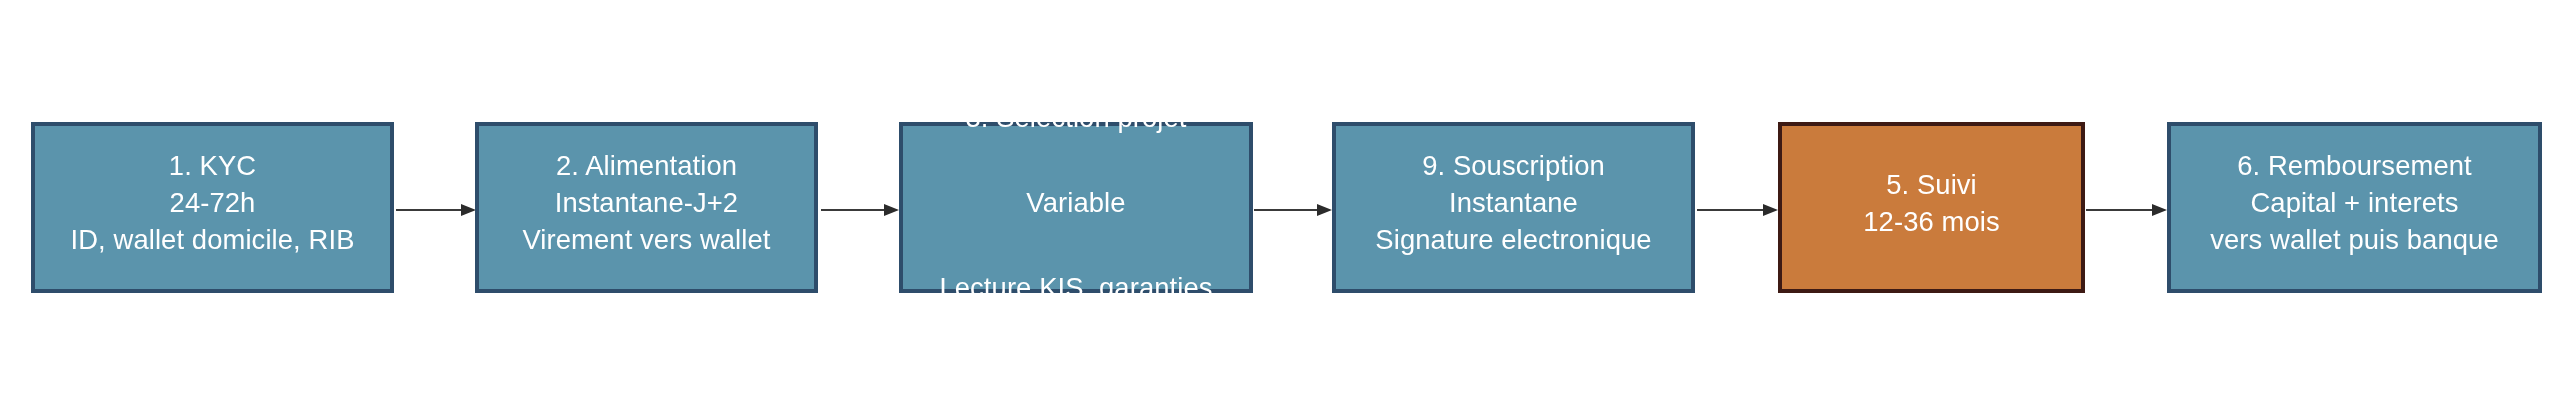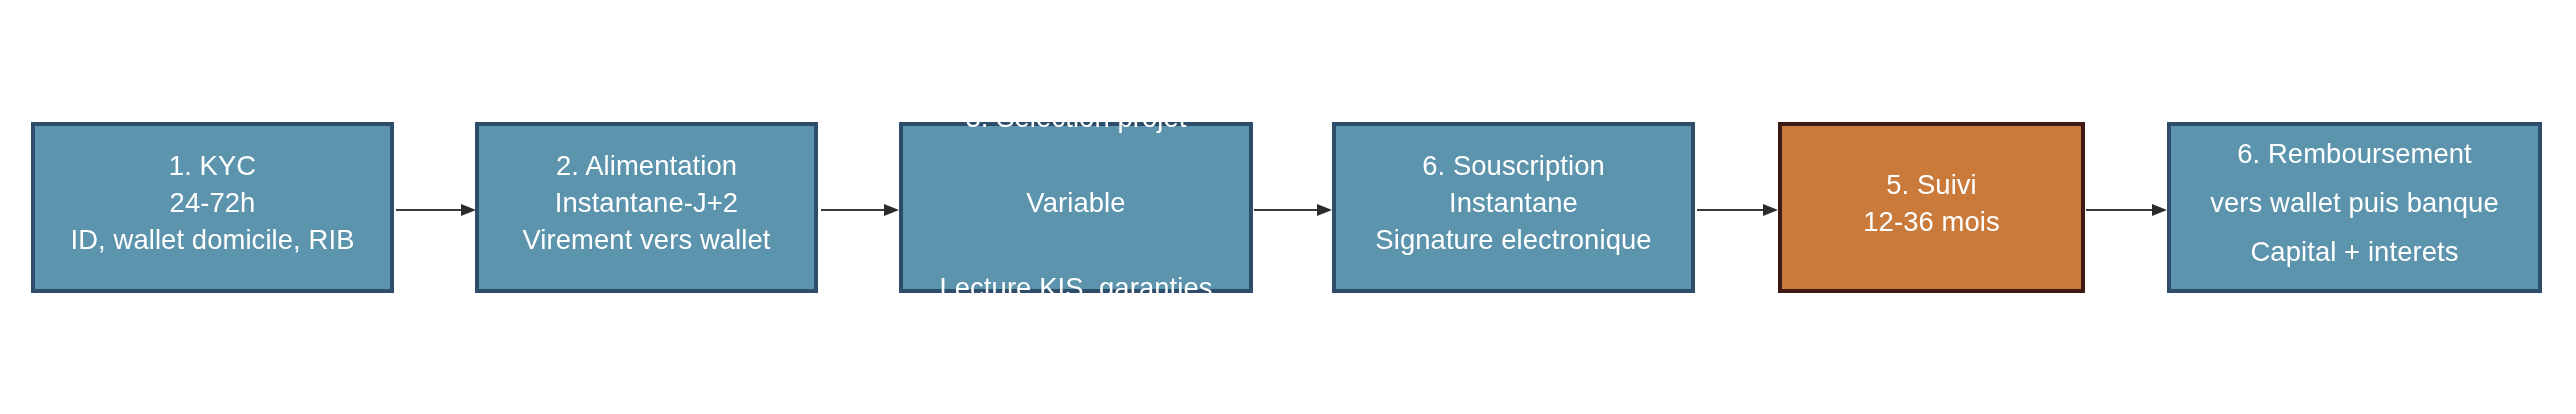--- a/index.html
+++ b/index.html
@@ -110,40 +110,40 @@
     <span class="box-line">Variable</span>
     <span class="box-line">Lecture KIS, garanties</span>
   </div>
 
   <div class="connector" style="left:1254px; width:78px;">
     <div class="shaft" style="width:64px;"></div>
     <div class="head" style="left:63px;"></div>
   </div>
 
   <div class="process-box step-blue" style="left:1332px; width:363px;">
-    <span class="box-line">6. Souscription</span>
+    <span class="box-line">9. Souscription</span>
     <span class="box-line">Instantane</span>
     <span class="box-line">Signature electronique</span>
   </div>
 
   <div class="connector" style="left:1697px; width:81px;">
     <div class="shaft" style="width:66px;"></div>
     <div class="head" style="left:66px;"></div>
   </div>
 
   <div class="process-box step-orange" style="left:1778px; width:307px;">
     <span class="box-line">5. Suivi</span>
     <span class="box-line">12-36 mois</span>
   </div>
 
   <div class="connector" style="left:2086px; width:81px;">
     <div class="shaft" style="width:66px;"></div>
     <div class="head" style="left:66px;"></div>
   </div>
 
-  <div class="process-box step-blue" style="left:2167px; width:375px;gap:12px;">
+  <div class="process-box step-blue" style="left:2167px; width:375px;">
     <span class="box-line">6. Remboursement</span>
+    <span class="box-line">Capital + interets</span>
     <span class="box-line">vers wallet puis banque</span>
-    <span class="box-line">Capital + interets</span>
   </div>
 
 </div>
 
 
 </body></html>

